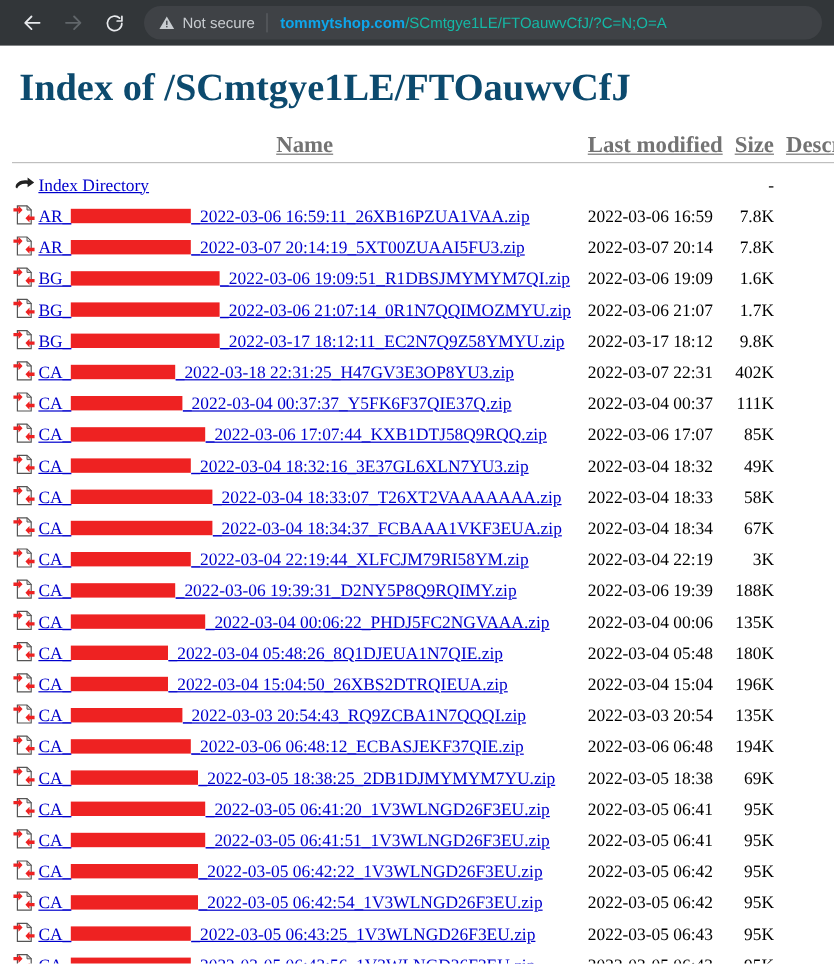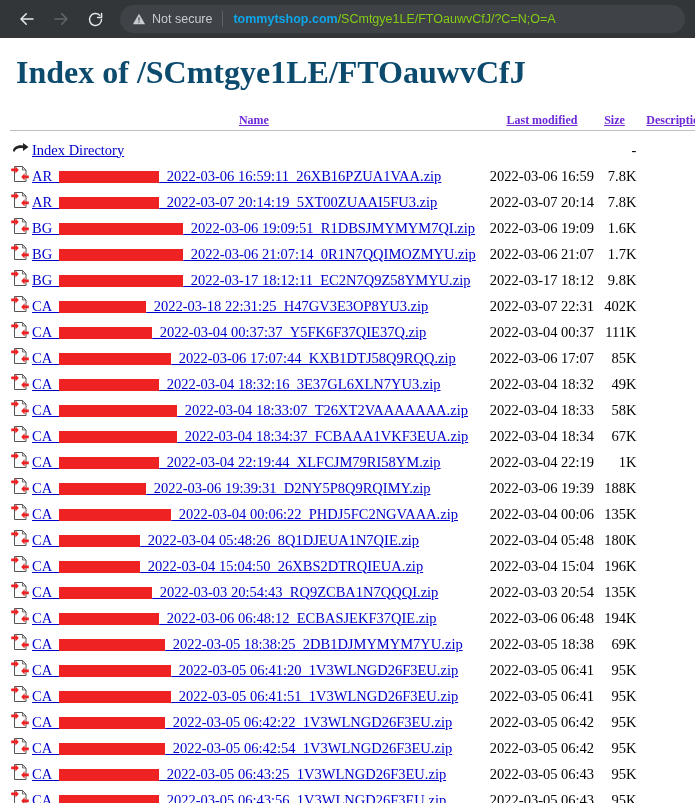--- a/index.html
+++ b/index.html
@@ -67,21 +67,21 @@
     margin: 0 10px;
     flex: 0 0 auto;
   }
   .url-wrap {
     font-family: "Liberation Sans", sans-serif;
     font-size: 12.5px;
     white-space: nowrap;
     overflow: hidden;
   }
   .url-host { color: #0ea5e9; font-weight: bold; }
-  .url-path { color: #84cc16; }
+  .url-path { color: #14b8a6; }
 
   
   .page {
     padding: 0 10px;
     box-sizing: border-box;
   }
   h1.index-title {
     font-family: "Liberation Serif", serif;
     font-size: 32px;
     font-weight: bold;
@@ -101,24 +101,24 @@
     padding: 0;
     white-space: nowrap;
     vertical-align: middle;
   }
 
   
   .hdr-row th {
     padding-bottom: 3px;
   }
   .hdr-link {
-    color: #6d28d9;
+    color: #737373;
     text-decoration: underline;
     font-weight: bold;
-    font-size: 12px;
+    font-size: 19px;
     cursor: pointer;
   }
   .col-icon   { width: 26px; }
   .col-name   { text-align: left; }
   .col-mod    { text-align: left;  padding-left: 14px !important; }
   .col-size   { text-align: right;  padding-left: 10px !important; }
   .col-desc   { text-align: left;   padding-left: 10px !important; }
 
   .hdr-name   { text-align: center; }
   .hdr-mod    { text-align: center; padding-left: 14px !important;}
@@ -141,21 +141,21 @@
   .icon-cell { width: 26px; padding-right: 2px !important; }
   .file-icon, .dir-icon {
     display: block;
   }
 
   a.name-link {
     color: #0000cc;
     text-decoration: underline;
     cursor: pointer;
     display: inline-flex;
-    align-items: center;
+    align-items: flex-start;
     white-space: nowrap;
   }
   a.name-link .redact {
     display: inline-block;
     height: 12px;
     background: #ee2222;
     vertical-align: middle;
     position: relative;
     top: 1px;
   }
@@ -457,21 +457,21 @@
                 <path d="M1.2 4.5 l4.2 0 l0 -2.2 l3.4 3.6 l-3.4 3.6 l0 -2.2 l-4.2 0 z" fill="#ee2222"></path>
                 <path d="M18.8 11.5 l-4.2 0 l0 -2.2 l-3.4 3.6 l3.4 3.6 l0 -2.2 l4.2 0 z" fill="#ee2222"></path>
               </svg></span>
           </td>
           <td class="col-name"><a class="name-link">
               <span>CA_</span>
               <span class="redact" style="width: 100px; background: rgb(238, 34, 34);"></span>
               <span>_2022-03-04 22:19:44_XLFCJM79RI58YM.zip</span>
             </a></td>
           <td class="col-mod mod-cell">2022-03-04 22:19</td>
-          <td class="col-size size-cell">1K</td>
+          <td class="col-size size-cell">3K</td>
           <td class="col-desc"></td>
         </tr>
         <tr class="row-file">
           <td class="icon-cell">
             <span class="file-icon"><svg width="20" height="20" viewBox="0 0 20 20">
                 <path d="M4.5 2.5 h8 l3.5 3.5 v11.5 h-11.5 z" fill="#ffffff" stroke="#555555" stroke-width="1"></path>
                 <path d="M12.5 2.5 l3.5 3.5 h-3.5 z" fill="#dddddd" stroke="#555555" stroke-width="0.8"></path>
                 <path d="M1.2 4.5 l4.2 0 l0 -2.2 l3.4 3.6 l-3.4 3.6 l0 -2.2 l-4.2 0 z" fill="#ee2222"></path>
                 <path d="M18.8 11.5 l-4.2 0 l0 -2.2 l-3.4 3.6 l3.4 3.6 l0 -2.2 l4.2 0 z" fill="#ee2222"></path>
               </svg></span>

